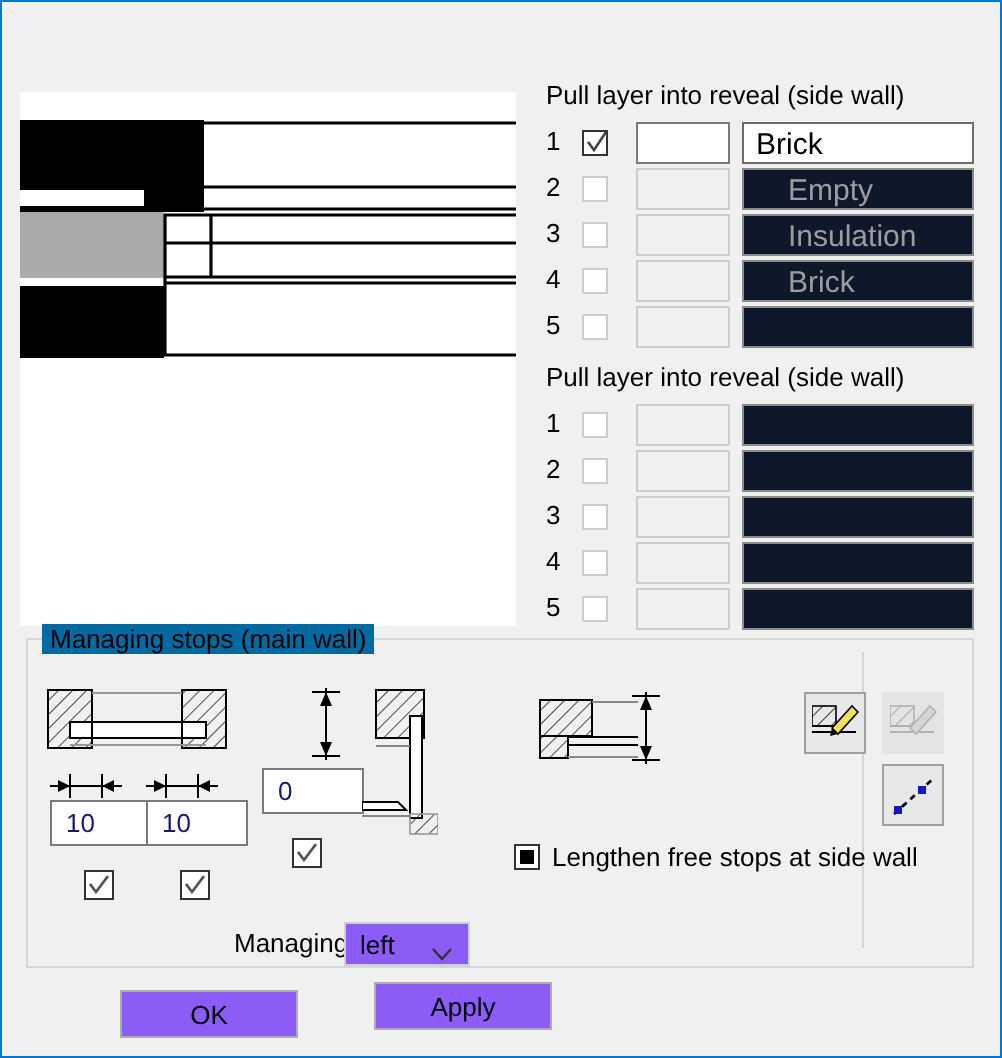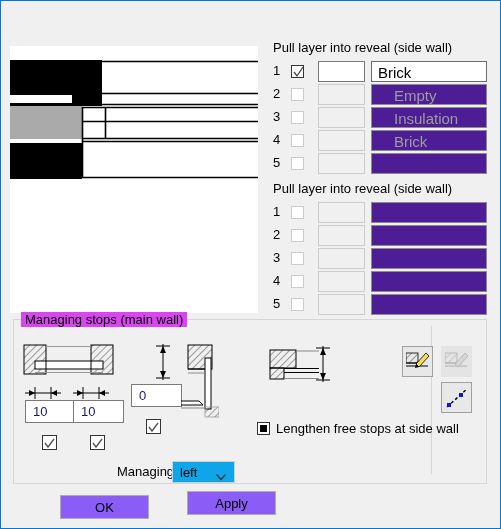--- a/index.html
+++ b/index.html
@@ -110,36 +110,36 @@
     height: 21px;
     border: 1px solid #6b6b6b;
     background: #ffffff;
     font-size: 15px;
     color: #000;
     padding: 2px 0 0 6px;
     line-height: 17px;
   }
   .txt-field.disabled {
     border-color: #8c8c8c;
-    background: #4c1d95;
+    background: #0f172a;
     color: #9d9d9d;
     padding-left: 22px;
   }
   
   .groupbox {
     position: absolute;
     left: 12px; top: 318px;
     width: 474px; height: 165px;
     box-sizing: border-box;
     border: 1px solid #d6d6d6;
   }
   .group-label {
     position: absolute;
     left: 20px; top: 311px;
-    background: #d946ef;
+    background: #0369a1;
     padding: 0 4px;
     font-size: 13px; color: #000;
   }
   .vsep {
     position: absolute;
     left: 430px; top: 325px;
     width: 1px; height: 148px;
     background: #d6d6d6;
   }
   .field-box {
@@ -168,21 +168,21 @@
   .tool-btn.flat { border-color: transparent; background: #e4e4e4; }
   .lbl {
     position: absolute;
     font-size: 13px; color: #000;
     white-space: nowrap;
   }
   .combo {
     position: absolute;
     box-sizing: border-box;
     border: 1px solid #cfcfcf;
-    background: #0ea5e9;
+    background: #8b5cf6;
     display: flex; align-items: center;
     font-size: 13px; color: #000;
   }
   .combo .cval { padding-left: 7px; }
   .combo .chev {
     position: absolute; right: 8px; top: 7px;
   }
   .sq-cb {
     position: absolute;
     width: 13px; height: 13px;

